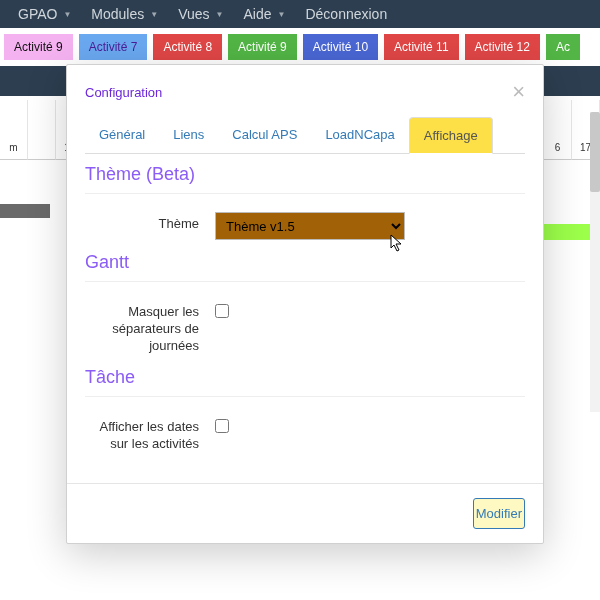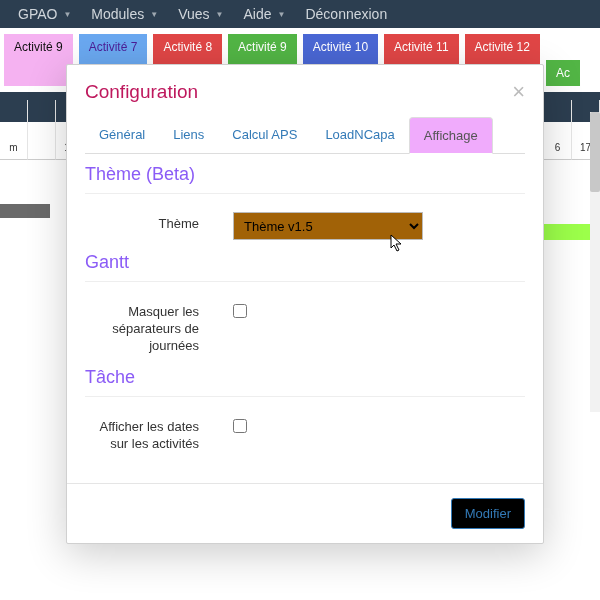--- a/index.html
+++ b/index.html
@@ -11,50 +11,50 @@
 
   .activity-bar { display: flex; gap: 6px; padding: 6px 4px; flex-wrap: nowrap; overflow: hidden; }
   .activity { font-size: 12px; padding: 6px 10px; white-space: nowrap; color: #111; }
   .a6 { background: #f5b2f1; }
   .a7 { background: #6aa8f0; color: #4c1d95; }
   .a8 { background: #e04646; color: #fff; }
   .a9 { background: #52b545; color: #fff; }
   .a10 { background: #4a67d4; color: #fff; }
   .a11 { background: #e04646; color: #fff; }
   .a12 { background: #e04646; color: #fff; }
-  .aAC { background: #52b545; color: #fff; margin-top: 26px; }
+  .aAC { background: #52b545; color: #fff; }
 
   .bg-strip { background: #2c3e50; height: 30px; width: 100%; }
 
   .gantt-bg { position: absolute; top: 100px; left: 0; right: 0; height: 160px; }
   .gantt-header { display: flex; height: 60px; }
   .gantt-col { width: 28px; border-right: 1px solid #e5e5e5; border-bottom: 1px solid #ccc; font-size: 10px; text-align: center; padding-top: 42px; color: #333; }
   .gbar1 { position: absolute; left: 534px; top: 124px; width: 70px; height: 16px; background: #9cff4a; }
   .gbar2 { position: absolute; left: 0px; top: 104px; width: 50px; height: 14px; background: #6a6a6a; }
   .modal { position: absolute; left: 66px; top: 64px; width: 478px; height: 480px; background: #fff; border: 1px solid #d0d0d0; border-radius: 2px; box-shadow: 0 10px 40px rgba(0,0,0,0.2); display: flex; flex-direction: column; }
   .modal-header { padding: 16px 18px 14px; display: flex; justify-content: space-between; align-items: center; }
-  .modal-title { font-size: 19px; font-weight: 500; color: #be185d; }
+  .modal-title { font-size: 13px; font-weight: 500; color: #6d28d9; }
   .close { color: #bbb; font-size: 22px; cursor: pointer; line-height: 1; }
 
   .modal-body { flex: 1; padding: 0 18px; overflow-y: auto; position: relative; }
   .tabs { display: flex; border-bottom: 1px solid #ddd; margin-bottom: 2px; }
   .tab { padding: 10px 14px; font-size: 13px; color: #337ab7; cursor: pointer; }
-  .tab.active { color: #555; border: 1px solid #ddd; border-bottom: 1px solid #fff; border-radius: 4px 4px 0 0; margin-bottom: -1px; background: #f0abfc; }
+  .tab.active { color: #555; border: 1px solid #ddd; border-bottom: 1px solid #fff; border-radius: 4px 4px 0 0; margin-bottom: -1px; background: #fde047; }
 
   .section-h { font-size: 18px; color: #8b5cf6; margin: 10px 0 8px; font-weight: 400; }
   .hr { border: none; border-top: 1px solid #eee; margin: 6px 0 18px; }
 
-  .form-row { display: flex; align-items: flex-start; margin-bottom: 12px; gap: 18px; }
+  .form-row { display: flex; align-items: flex-start; margin-bottom: 12px; }
   .form-label { width: 130px; text-align: right; padding-right: 16px; font-size: 13px; color: #333; padding-top: 4px; line-height: 1.3; }
   .form-control { flex: 1; }
   select { width: 190px; height: 28px; border: 1px solid #bbb; background: #a16207; font-size: 13px; padding: 0 6px; }
   input[type=checkbox] { width: 14px; height: 14px; margin-top: 4px; }
 
   .modal-footer { padding: 14px 18px; border-top: 1px solid #e5e5e5; text-align: right; }
-  .btn { display: inline-block; padding: 7px 13px; border: 1px solid #337ab7; color: #337ab7; background: #000000; font-size: 13px; border-radius: 3px; cursor: pointer; }
+  .btn { display: inline-block; padding: 7px 2px; border: 1px solid #337ab7; color: #337ab7; background: #fef9c3; font-size: 13px; border-radius: 3px; cursor: pointer; }
 
   .scrollbar-stub { position: absolute; right: 0; top: 112px; width: 10px; height: 300px; background: #f2f2f2; }
   .scrollbar-thumb { position: absolute; right: 0; top: 112px; width: 10px; height: 80px; background: #c8c8c8; border-radius: 2px; }
 
   .cursor { position: absolute; left: 390px; top: 234px; width: 14px; height: 18px; pointer-events: none; }
   .cursor svg { width: 14px; height: 18px; }
 </style>
 </head>
 <body>
 

